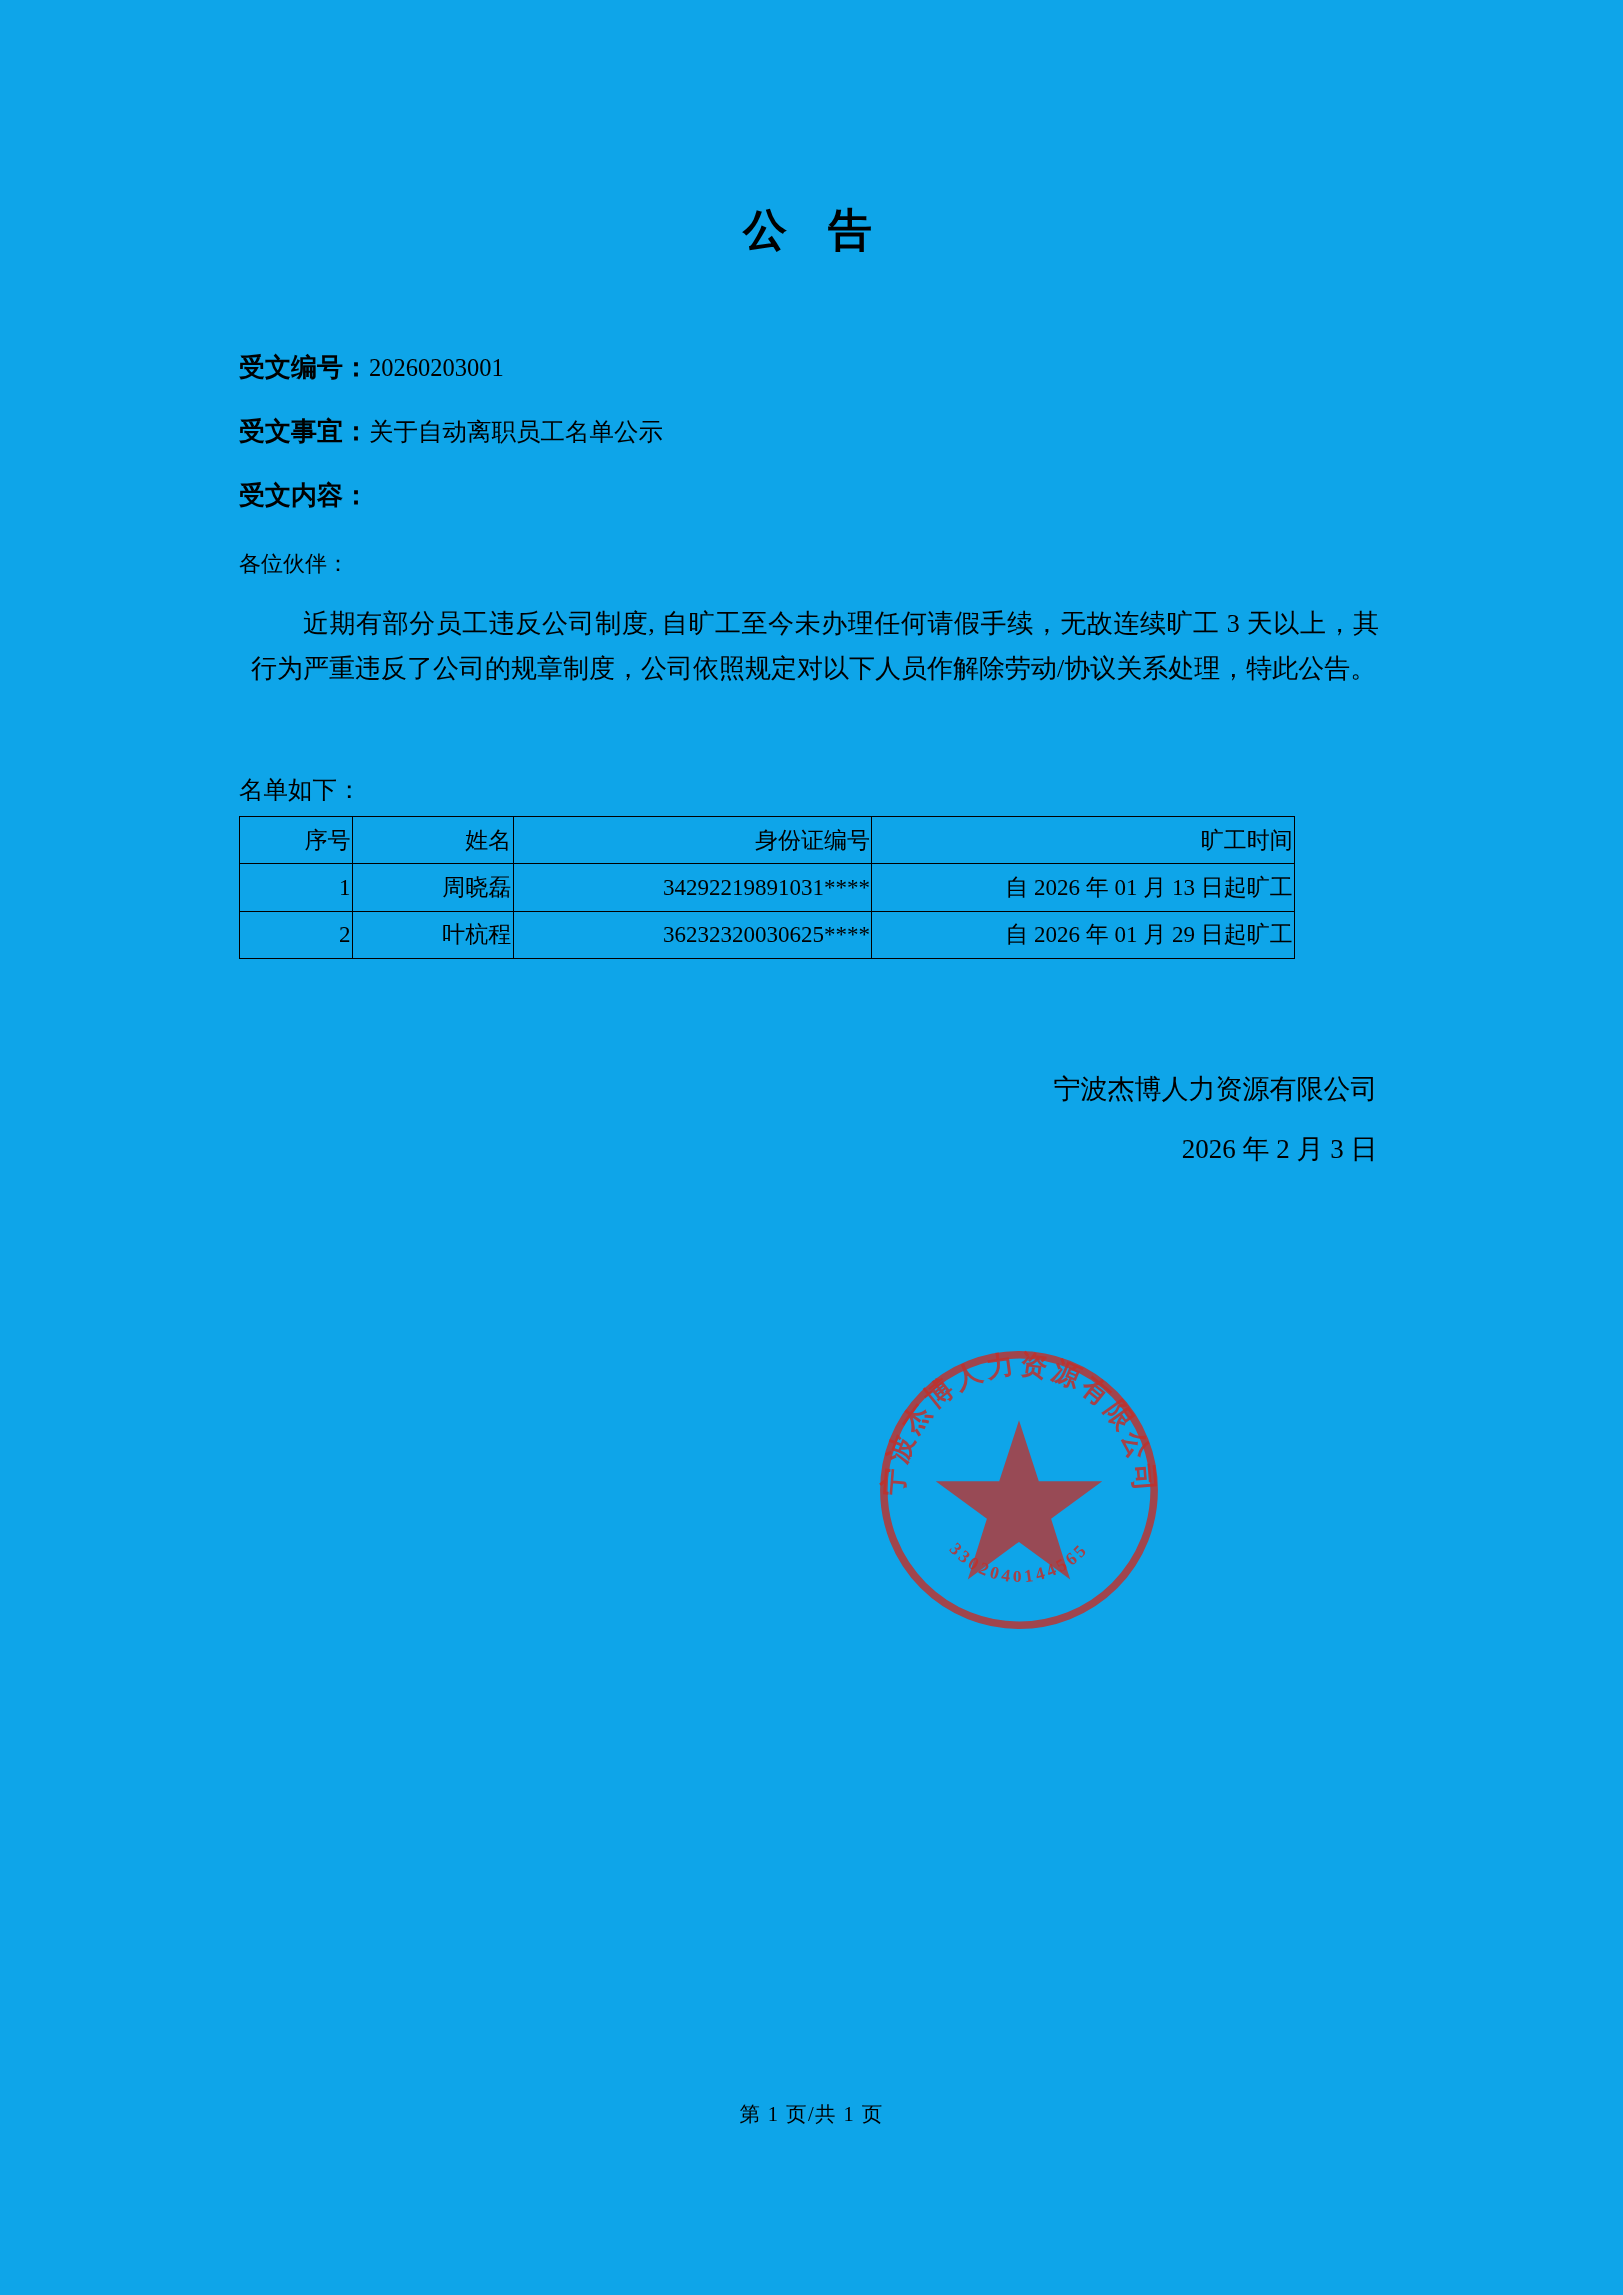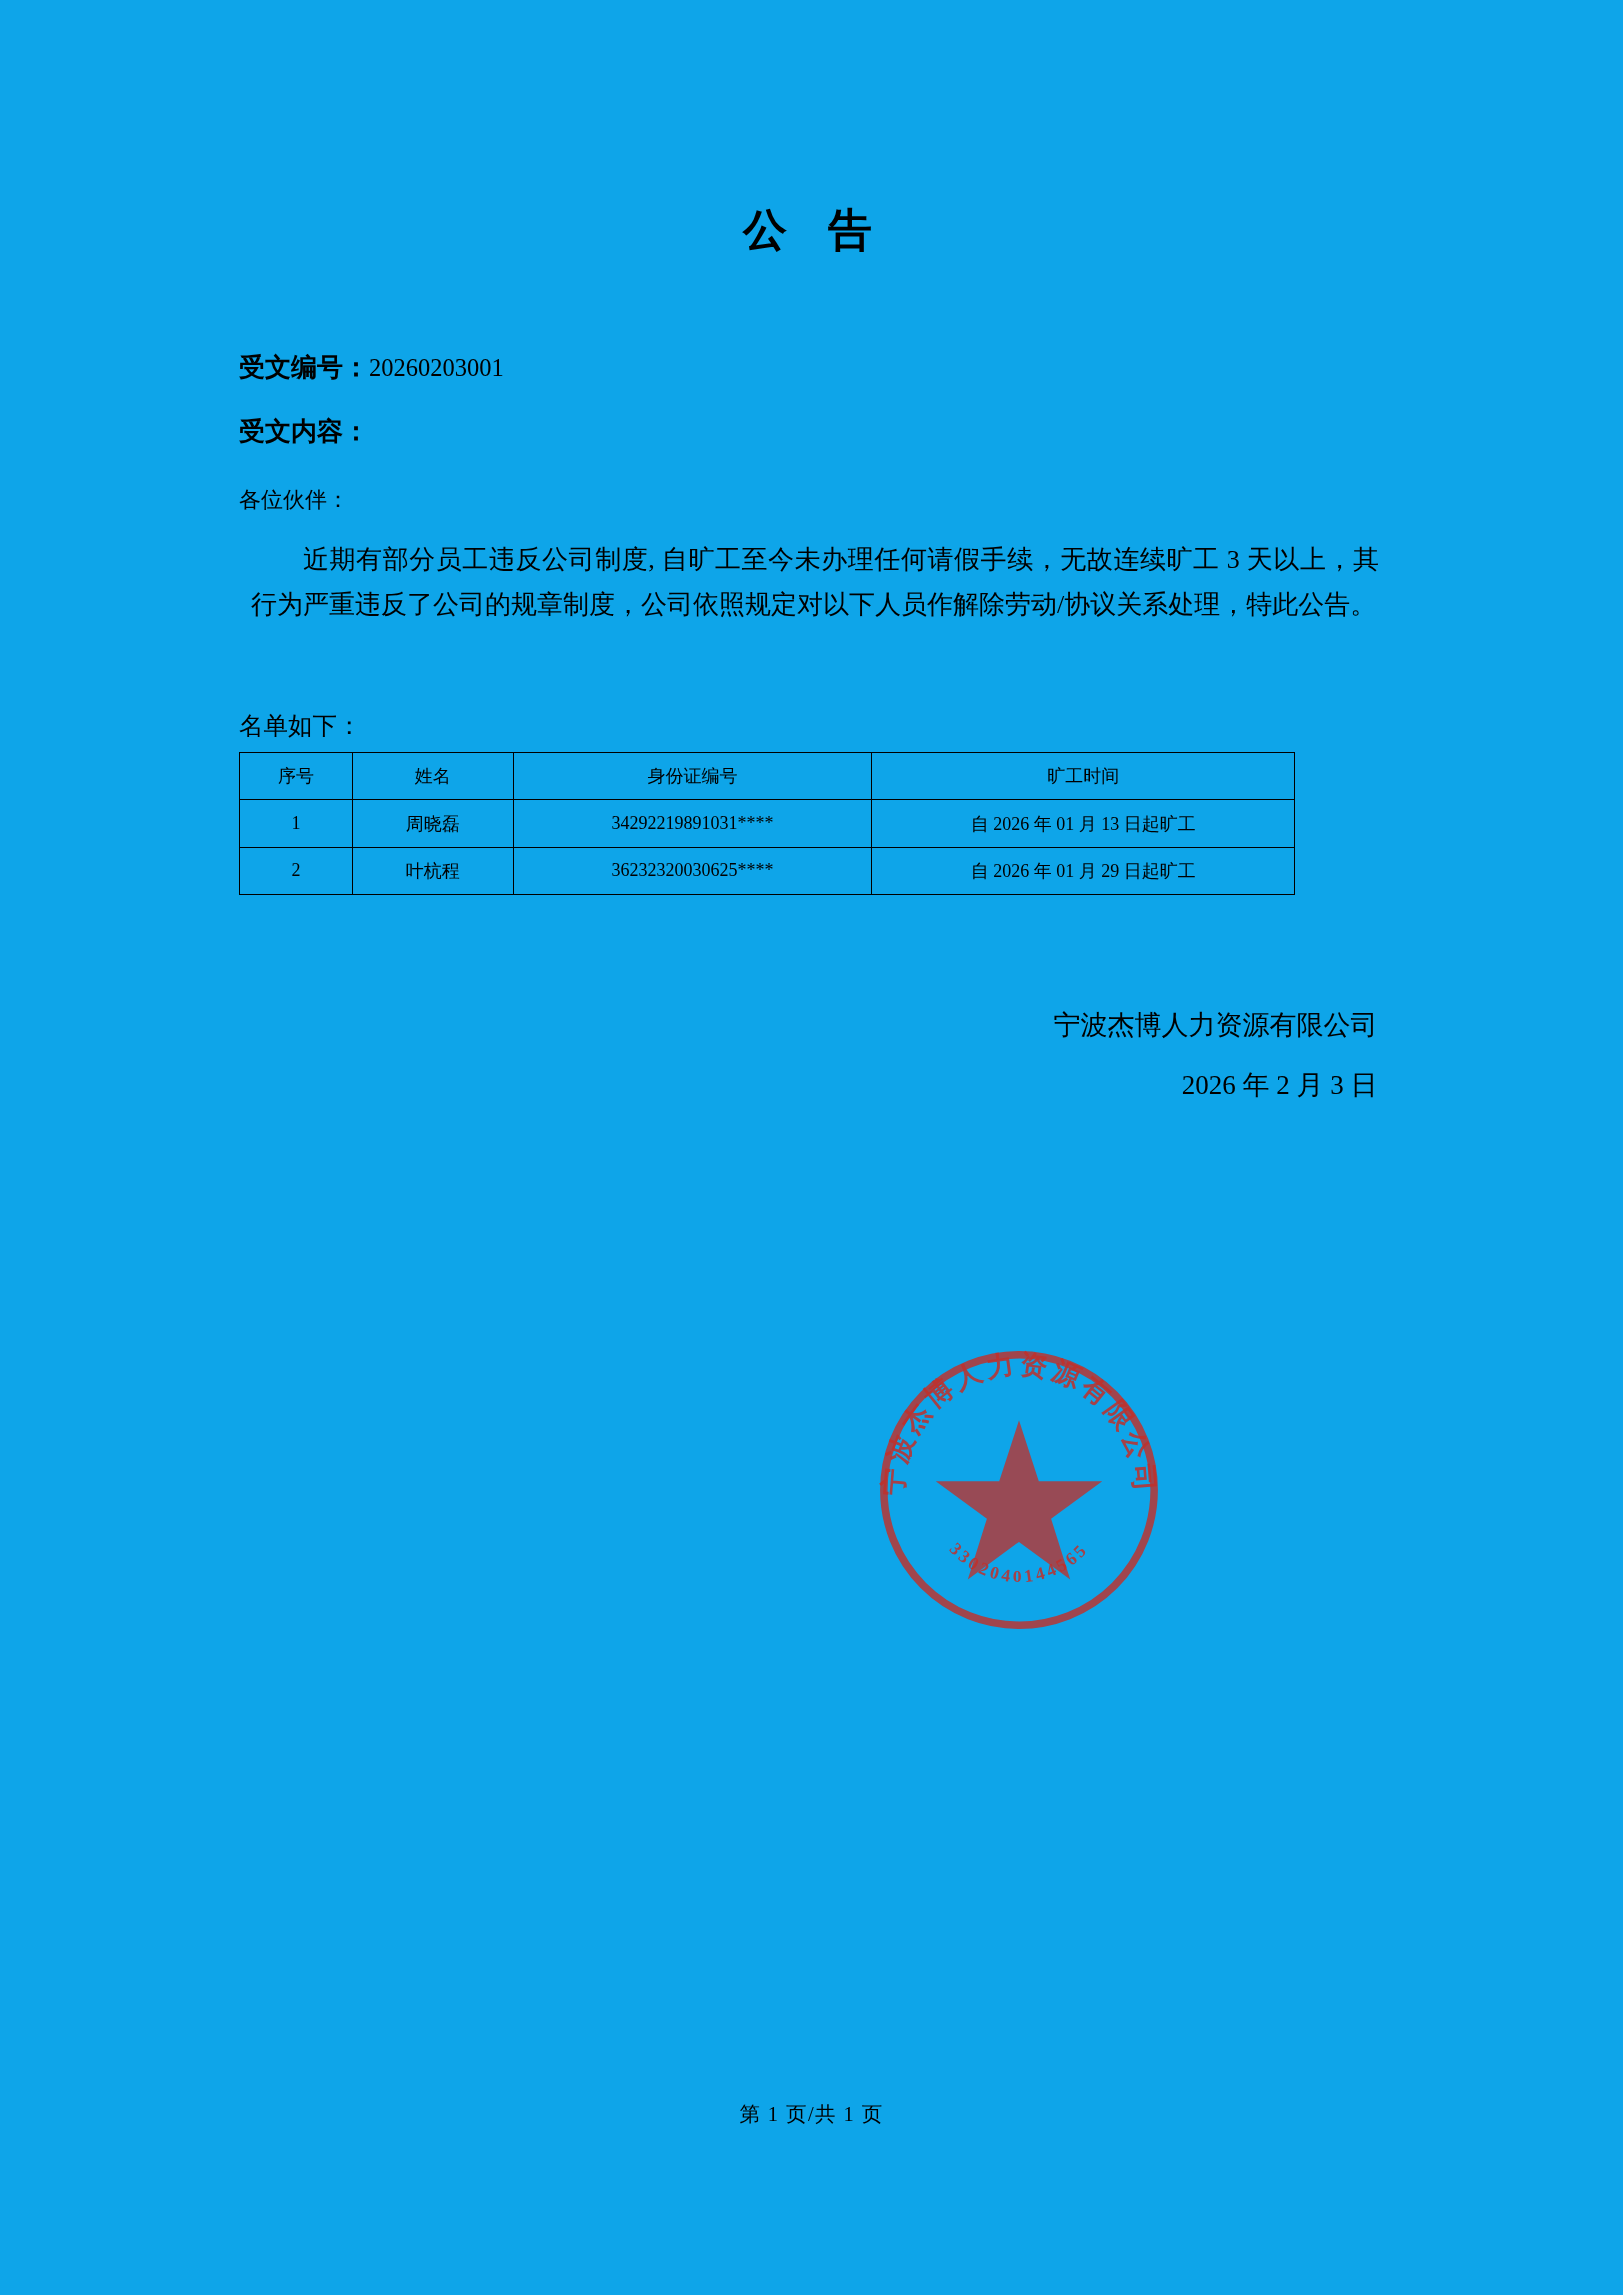--- a/index.html
+++ b/index.html
@@ -77,22 +77,22 @@
     margin-bottom: 9.5px;
   }
   table.name-table {
     border-collapse: collapse;
     width: 1040px;
     table-layout: fixed;
   }
   table.name-table th,
   table.name-table td {
     border: 1.4px solid #000000;
-    text-align: center;
-    font-size: 18px;
+    text-align: right;
+    font-size: 23px;
     height: 41px;
     padding: 2.7px 1.4px;
     font-family: "Liberation Serif", "DejaVu Serif", serif;
     font-weight: normal;
   }
   .col-no { width: 109px; }
   .col-name { width: 157px; }
   .col-id { width: 355px; border-radius: 14px; }
   .col-time { width: 419px; }
 
@@ -134,20 +134,23 @@
 
 <div class="page">
 
   <div class="content">
 
     <div class="doc-title">公 告</div>
 
     <div class="meta-block">
       <div class="meta-row">
         <span class="meta-label">受文编号：</span><span class="meta-value num">20260203001</span>
+      </div>
+      <div class="meta-row">
+        <span class="meta-label">受文事宜：</span><span class="meta-value">关于自动离职员工名单公示</span>
       </div>
       <div class="meta-row">
         <span class="meta-label">受文内容：</span><span class="meta-value"></span>
       </div>
     </div>
 
     <div class="salutation">各位伙伴：</div>
 
     <p class="para">近期有部分员工违反公司制度, 自旷工至今未办理任何请假手续，无故连续旷工 3 天以上，其行为严重违反了公司的规章制度，公司依照规定对以下人员作解除劳动/协议关系处理，特此公告。</p>
 

